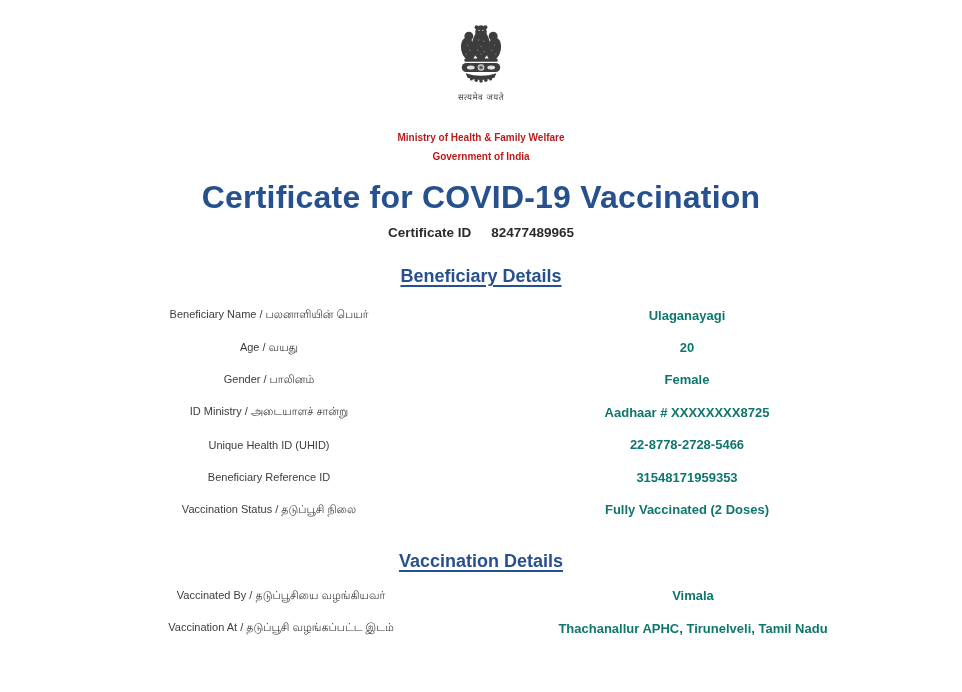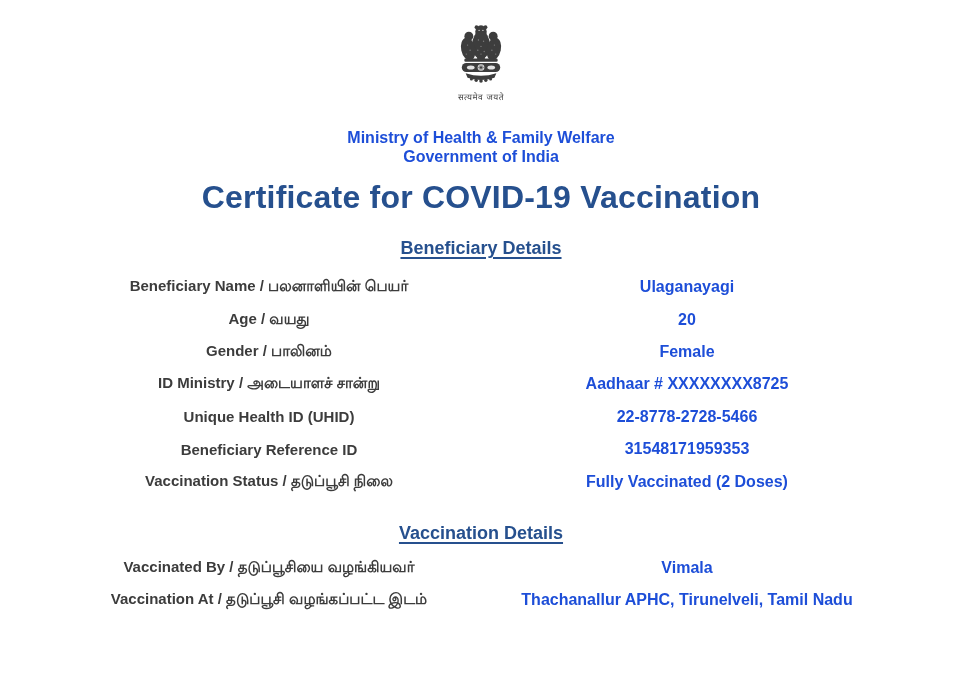--- a/index.html
+++ b/index.html
@@ -18,21 +18,21 @@
   .cert-header { text-align: center; padding-top: 22px; }
   .emblem-wrap { display: inline-block; }
   .emblem-svg { display: block; margin: 0 auto; width: 64px; height: 68px; }
   .emblem-motto {
     display: block; margin-top: 2px;
     font-size: 8.5px; line-height: 11px; letter-spacing: 0.5px;
     color: #3d3d3d; font-family: "DejaVu Sans", sans-serif;
   }
   .ministry-block { margin-top: 24px; }
   .ministry-line {
-    font-size: 16px; line-height: 19px; font-weight: bold; color: #1d4ed8;
+    font-size: 10px; line-height: 19px; font-weight: bold; color: #b91c1c;
   }
   .cert-title {
     margin-top: 15px;
     font-size: 32px; line-height: 32px; font-weight: bold;
     color: var(--accent); letter-spacing: 0.2px;
   }
   .cert-subtitle {
     margin-top: 6px;
     font-size: 15.5px; line-height: 19px; font-weight: bold;
     color: var(--accent);
@@ -49,30 +49,30 @@
     margin-top: 24px;
     font-size: 18px; line-height: 22px; font-weight: bold;
     color: var(--accent);
     text-decoration: underline;
     text-decoration-thickness: 1.5px;
     text-underline-offset: 3px;
     display: inline-block;
   }
   .section-heading-row { line-height: 0; } 
   .rows { margin-top: 12px; }
-  .rows.tight { margin-top: 8px; }
+  .rows.tight { margin-top: 8px; margin-left: 12px; }
   .row {
     display: grid; grid-template-columns: 412px 1fr;
     align-items: center; min-height: 32.4px;
   }
   .row-label {
-    font-size: 15px; color: #3c3c3c; font-weight: 700;
+    font-size: 11px; color: #3c3c3c; font-weight: 400;
     font-family: "Liberation Sans", "DejaVu Sans", sans-serif;
   }
-  .row-value { font-size: 16px; font-weight: bold; color: #1d4ed8; }
+  .row-value { font-size: 13px; font-weight: bold; color: #0f766e; }
 </style>
 </head>
 <body>
 
 <div class="page">
 
   <header class="cert-header">
 
     <div class="emblem-wrap">
       
@@ -144,20 +144,24 @@
     </div>
 
     <div class="ministry-block">
       <div class="ministry-line">Ministry of Health &amp; Family Welfare</div>
       <div class="ministry-line">Government of India</div>
     </div>
 
     <h1 class="cert-title">Certificate for COVID-19 Vaccination</h1>
 
 
+    <div class="cert-id-line">
+      <span>Certificate ID</span>
+      <span>82477489965</span>
+    </div>
   </header>
 
   <main class="cert-main">
 
     <section>
       <div class="section-heading-row">
         <h2 class="section-heading">Beneficiary Details</h2>
       </div>
       <div class="rows">
   <div class="row">

